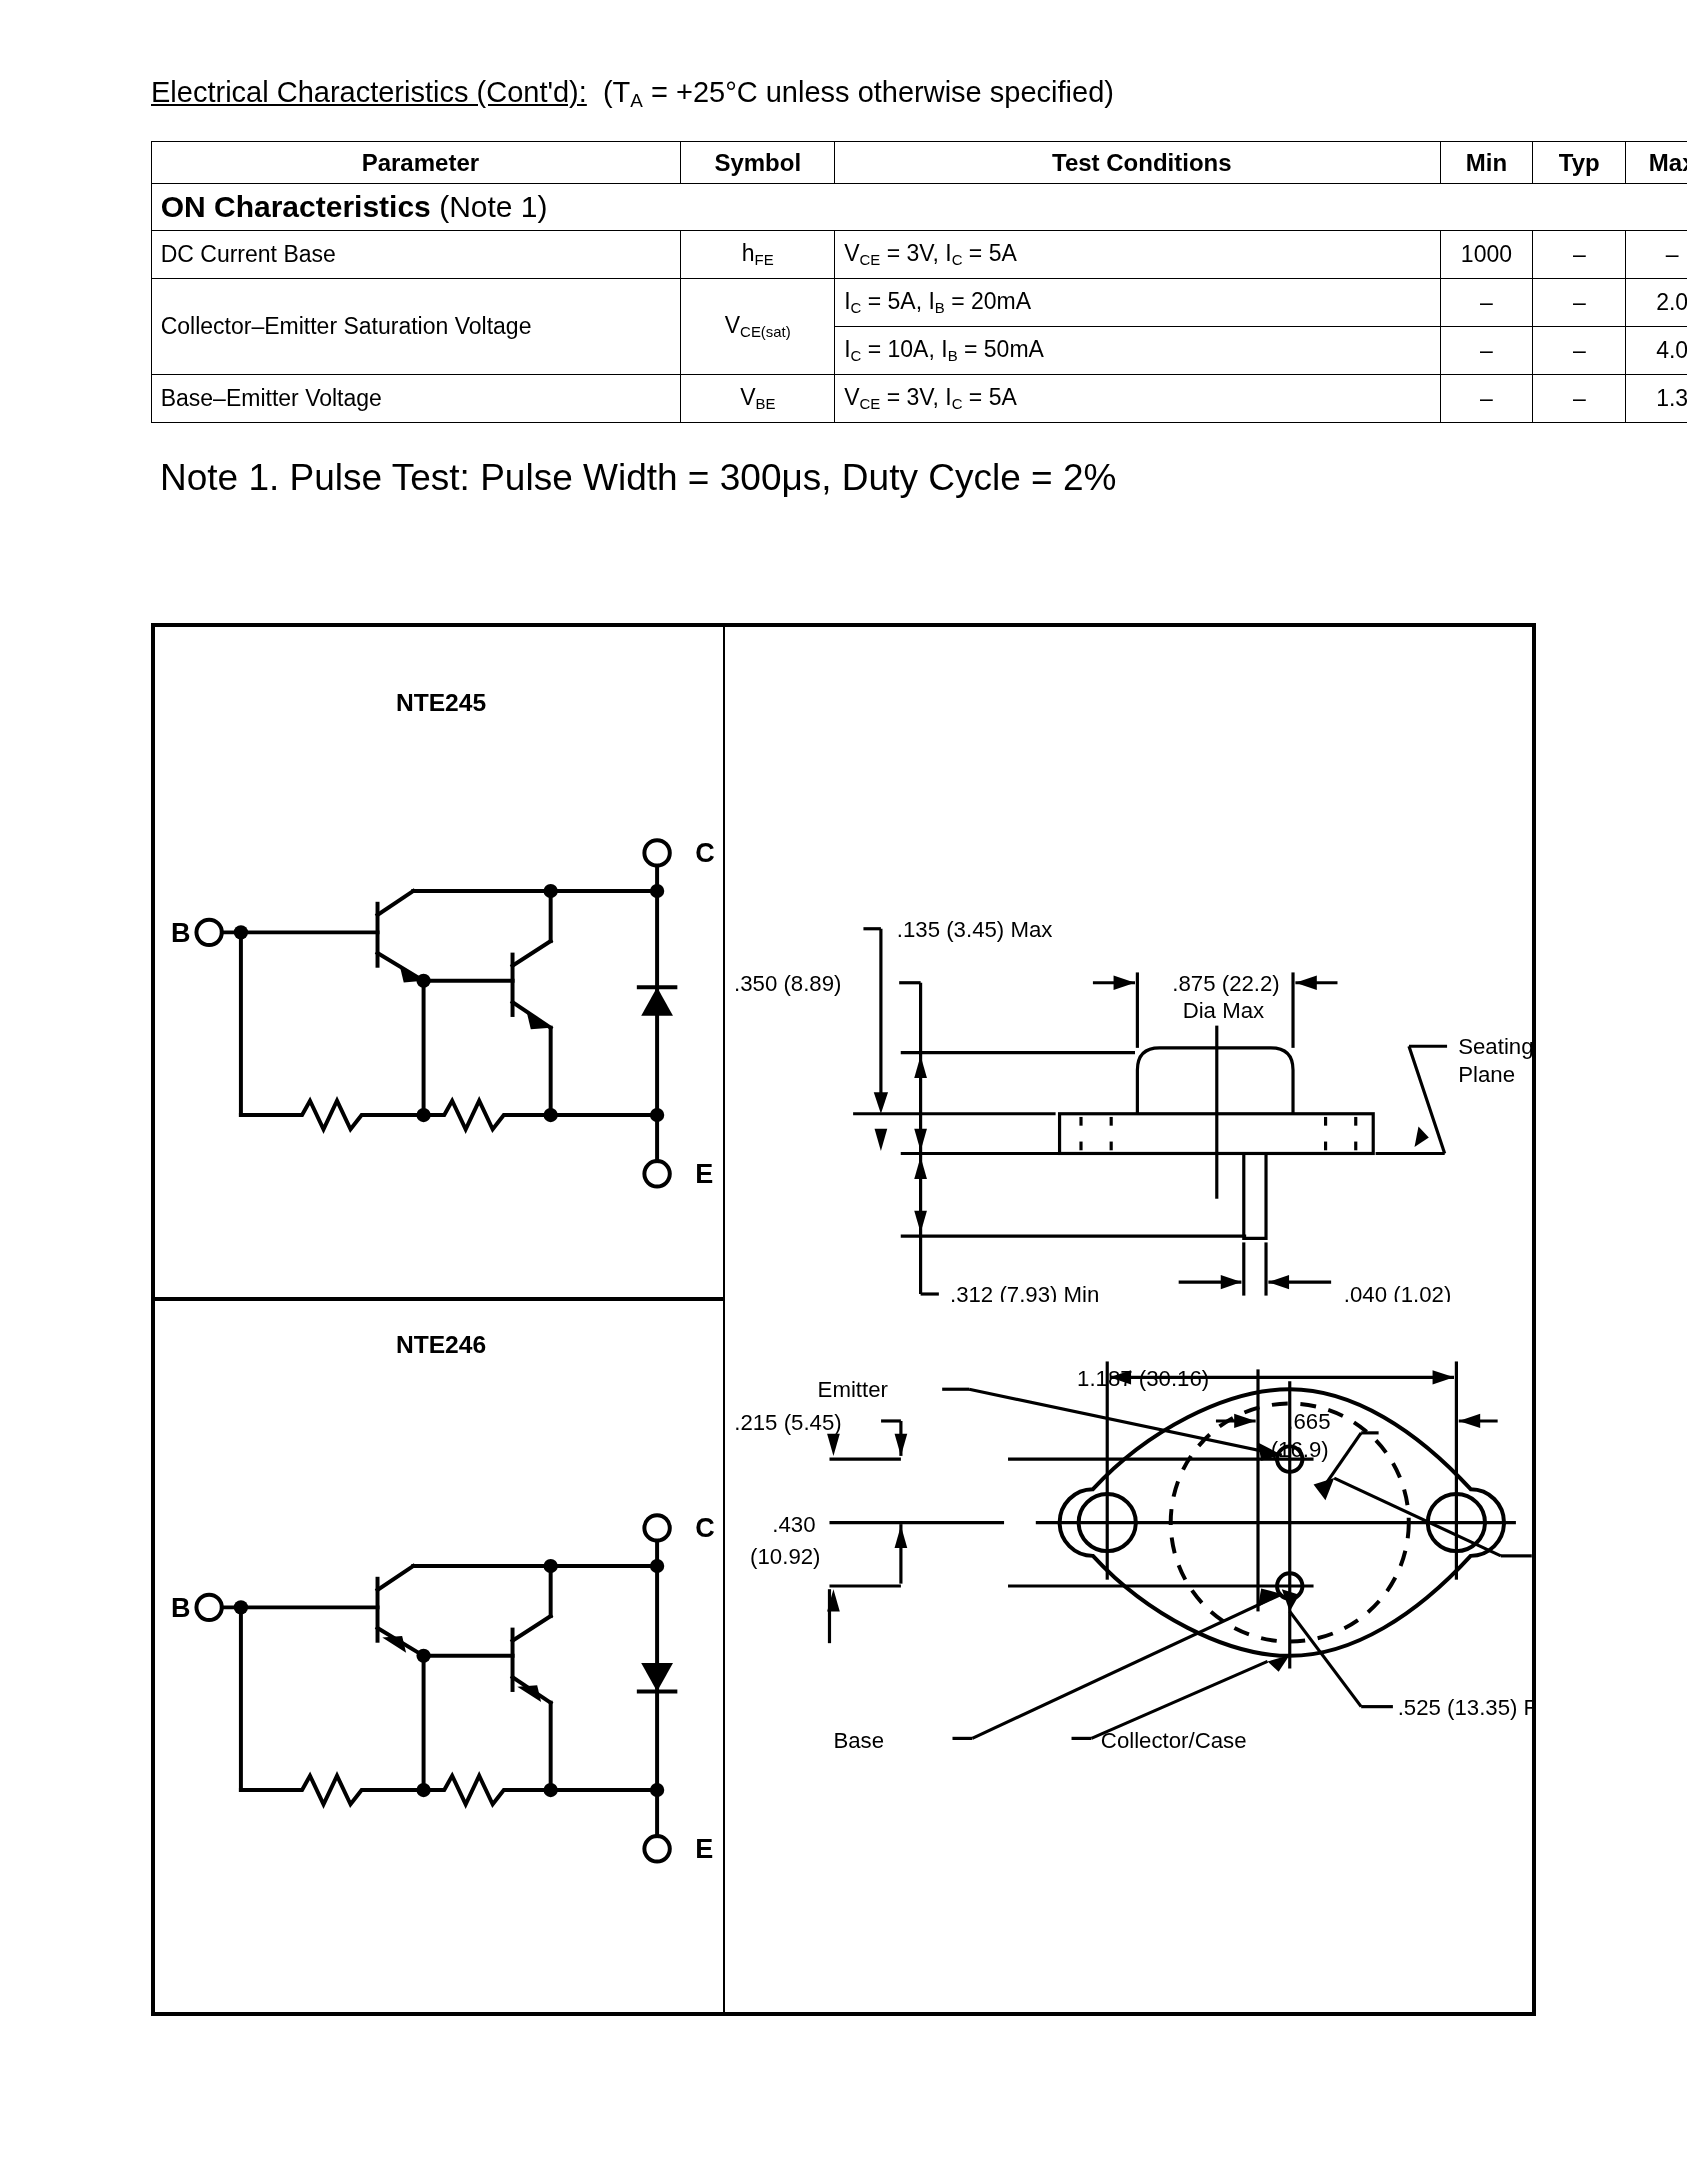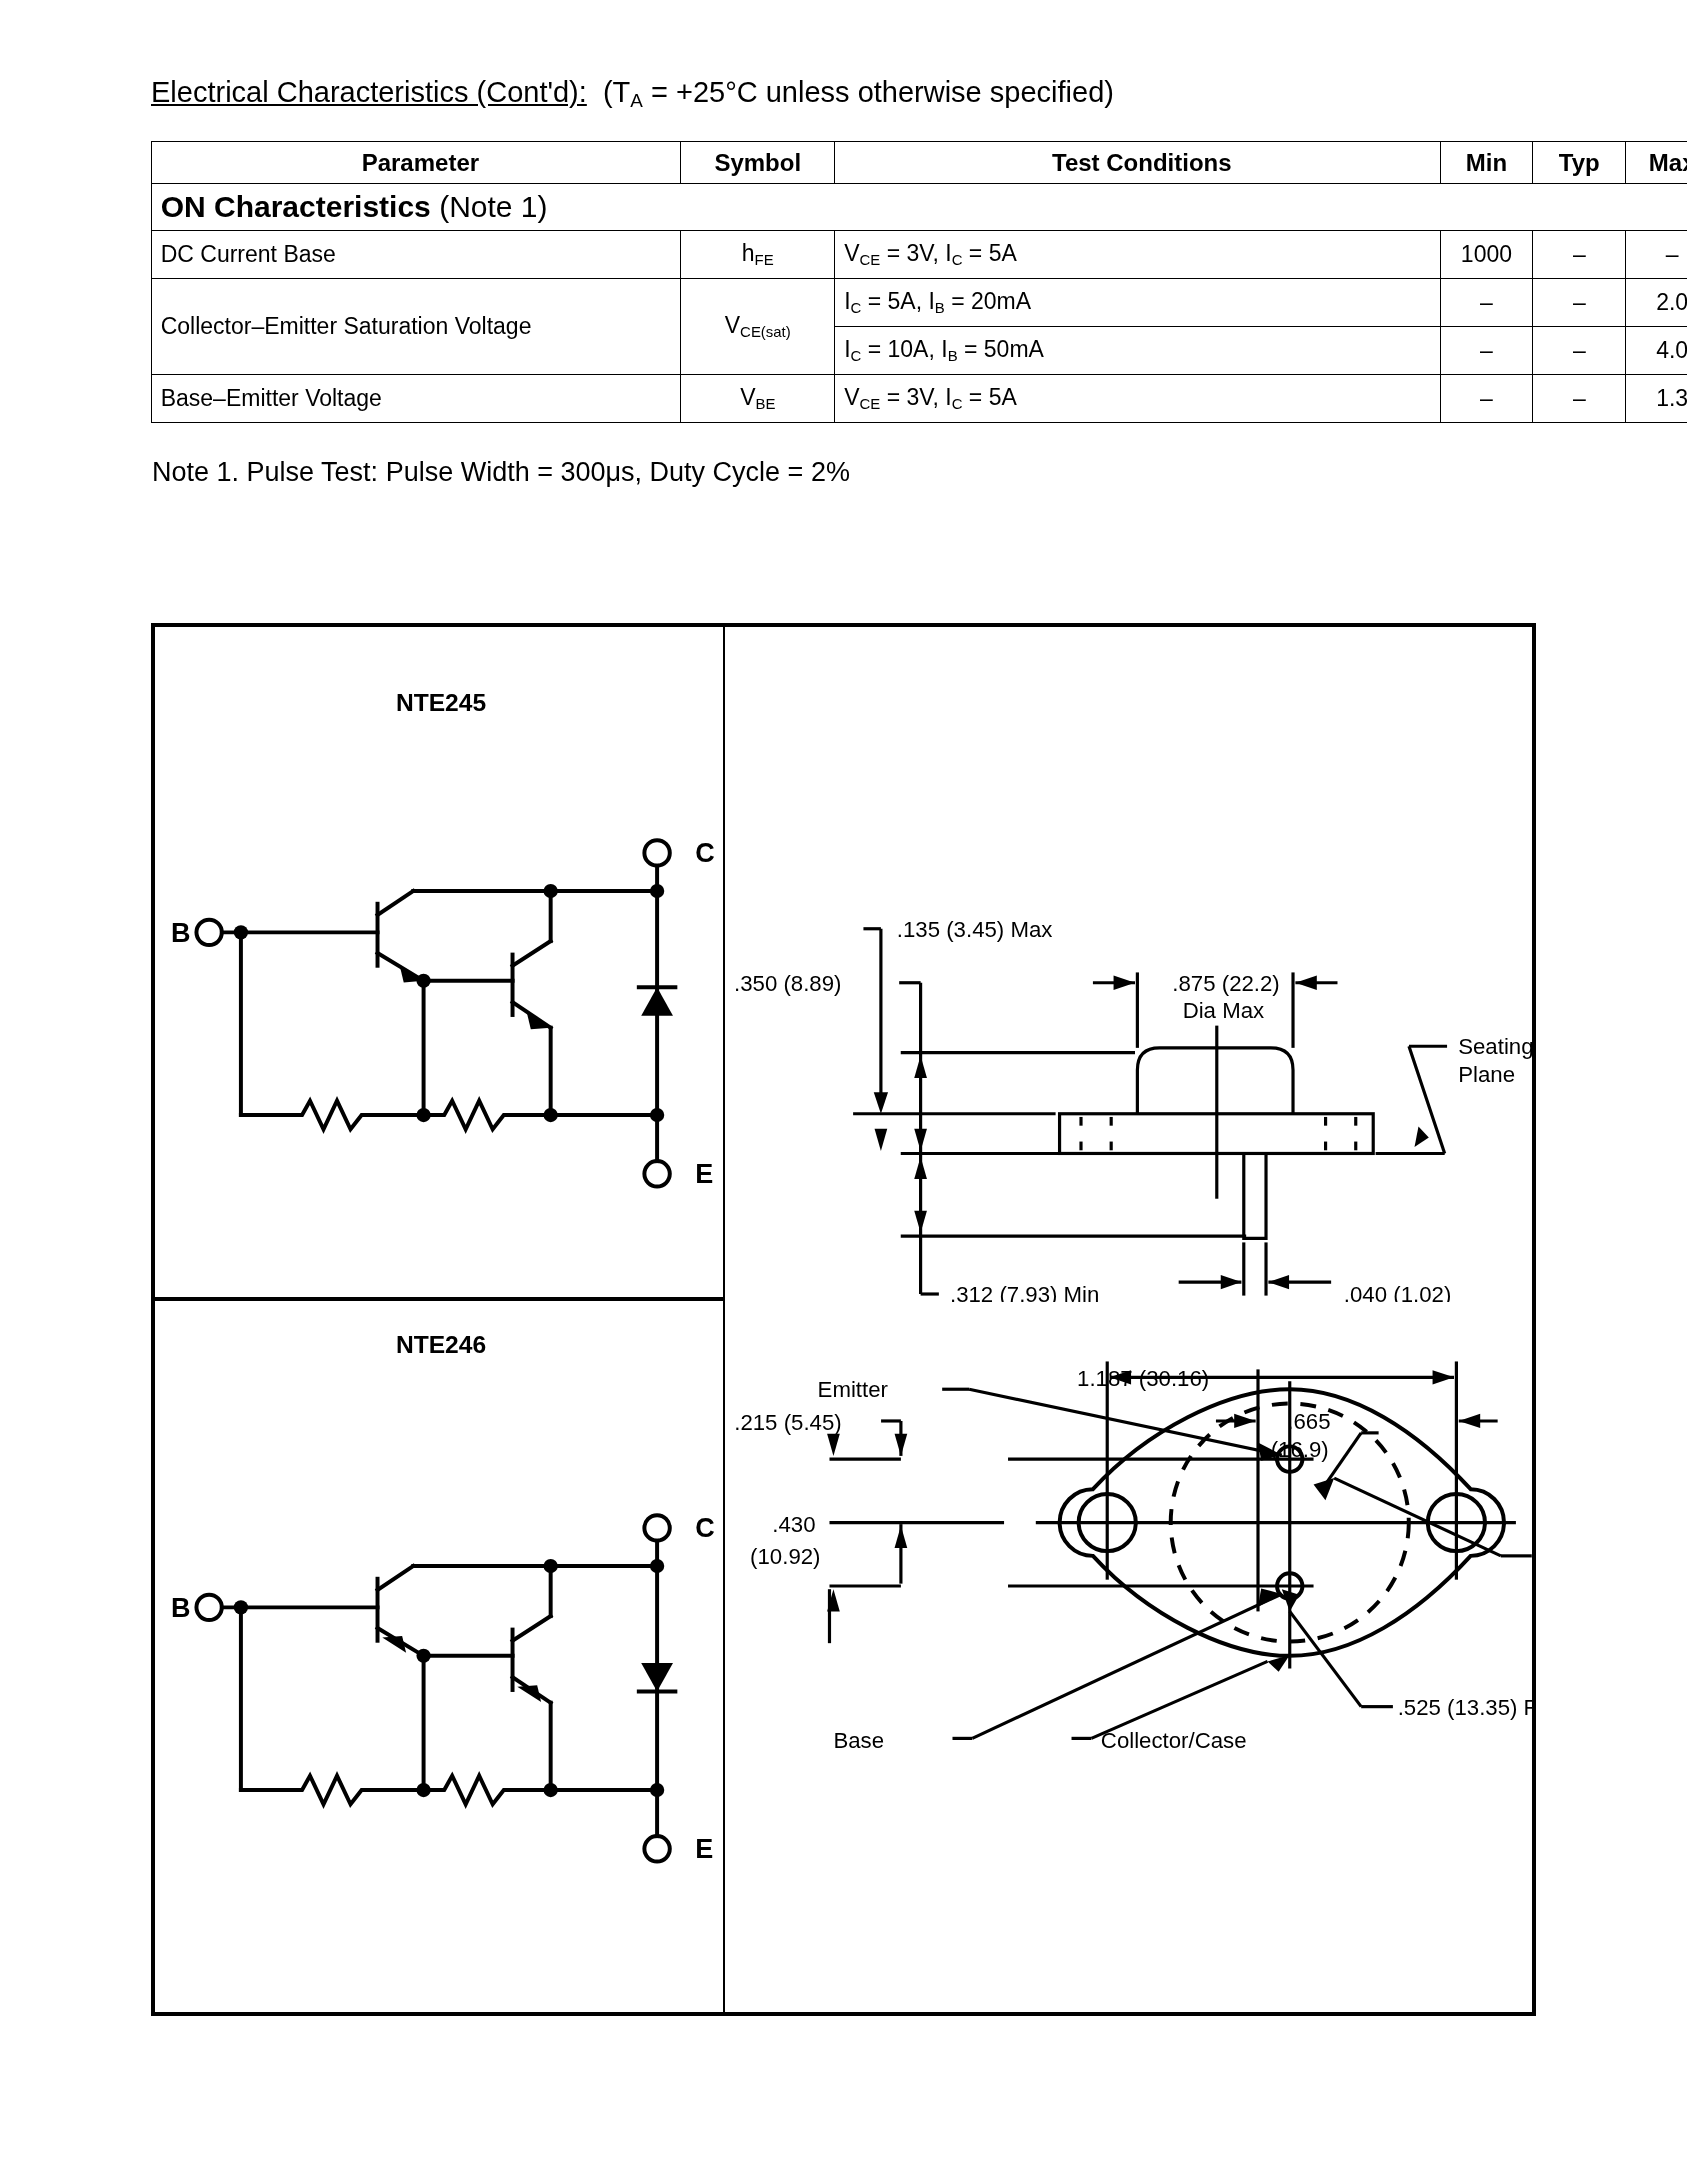--- a/index.html
+++ b/index.html
@@ -36,21 +36,21 @@
   .c-sym{width:127px;text-align:center!important;}
   .c-cond{width:492px;padding-left:8.7px!important;}
   .c-min,.c-typ,.c-max{width:76px;text-align:center!important;margin-top:48px;}
   .c-unit{width:76px;text-align:center!important;}
   .rowh{height:48px;}
   .section-row td{height:46px;padding-left:8.7px!important;font-size:30px;}
   .section-row .b{font-weight:bold;}
 
   
   #note{
-    position:absolute;left:152px;top:457px;font-size:27px;white-space:nowrap;text-align:center;
+    position:absolute;left:160px;top:457px;font-size:37px;white-space:nowrap;text-align:center;
   }
 
   
   #diagram-frame{
     position:absolute;left:151px;top:623px;width:1385px;height:1393px;
     border:4px solid #000;box-sizing:border-box;
   }
   #vdivider{position:absolute;left:723px;top:627px;width:2.4px;height:1385px;background:#000;}
   #hdivider{position:absolute;left:153px;top:1297px;width:570px;height:4px;background:#000;}
 

